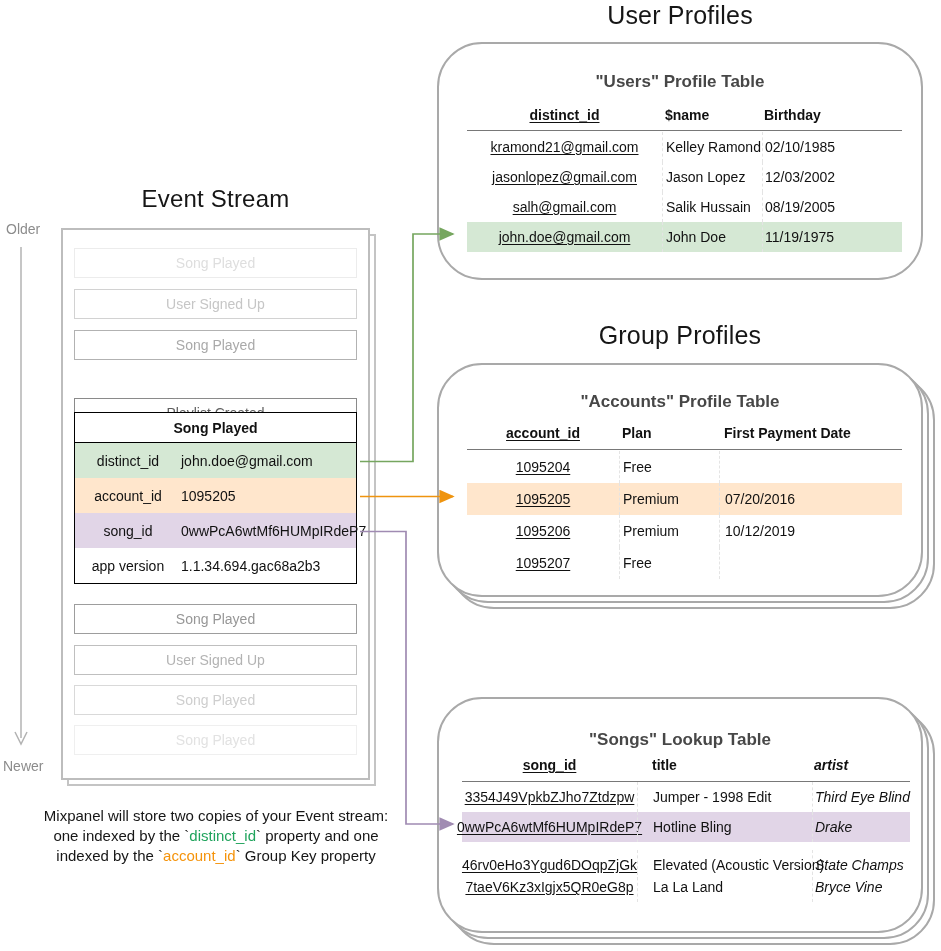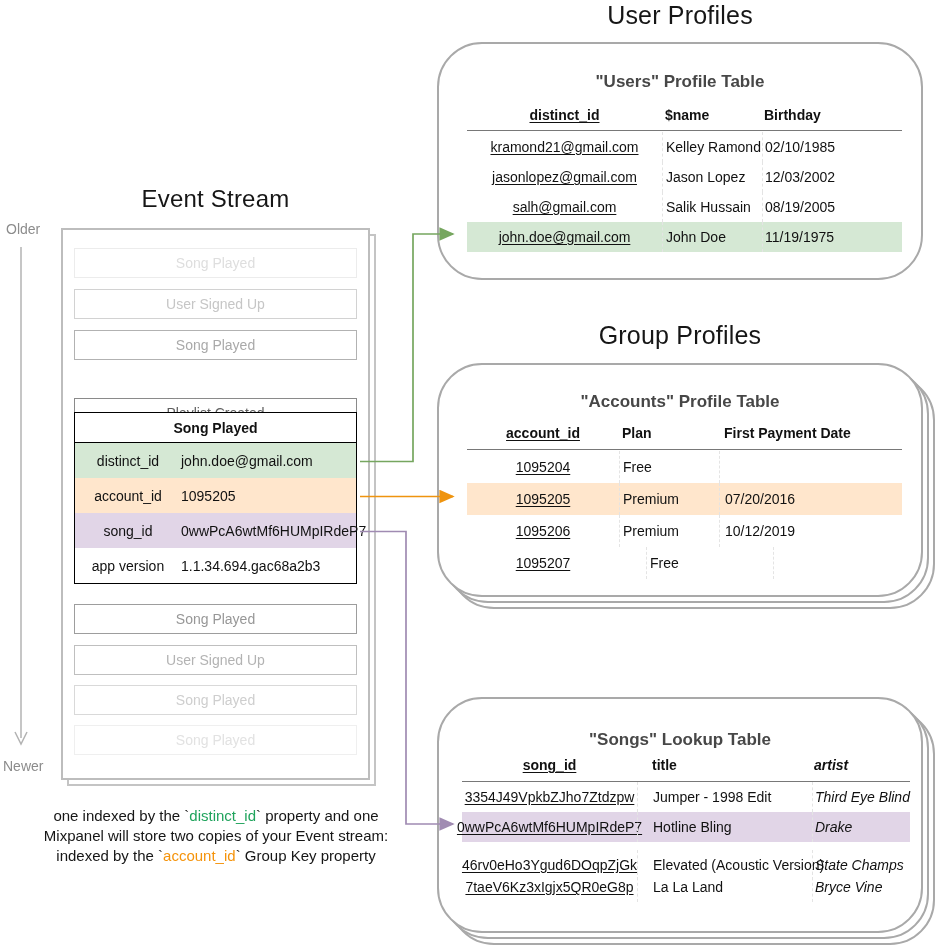--- a/index.html
+++ b/index.html
@@ -105,22 +105,22 @@
       </div>
     </div>
 
     <div class="event-box f5" style="top:374px;">Song Played</div>
     <div class="event-box f6" style="top:415px;">User Signed Up</div>
     <div class="event-box f7" style="top:455px;">Song Played</div>
     <div class="event-box f8" style="top:495px;">Song Played</div>
   </div>
 
   <div class="note">
+    <div>Mixpanel will store two copies of your Event stream:</div>
     <div><span>one indexed by the `</span><span class="key" style="color: rgb(31, 163, 92);">distinct_id</span><span>` property and one</span></div>
-    <div>Mixpanel will store two copies of your Event stream:</div>
     <div><span>indexed by the `</span><span class="key" style="color: rgb(245, 147, 10);">account_id</span><span>` Group Key property</span></div>
   </div>
 
   <div class="big-title" style="left:437px;top:1px;width:486px;">User Profiles</div>
   <div class="card" style="left:437px;top:42px;height:238px;">
     <div class="tbl-title" style="top:28px;">"Users" Profile Table</div>
     <div class="thead grid-users" style="left:28px;top:56px;height:30px;">
       <span class="c c1 u">distinct_id</span>
       <span class="c c2">$name</span>
       <span class="c c3">Birthday</span>
@@ -167,21 +167,21 @@
     <div class="trow grid-accounts hl-orange" style="left:28px;top:118px;height:32px;">
       <span class="c c1 u">1095205</span>
       <span class="c c2">Premium</span>
       <span class="c c3">07/20/2016</span>
     </div>
     <div class="trow grid-accounts" style="left:28px;top:150px;height:32px;">
       <span class="c c1 u">1095206</span>
       <span class="c c2">Premium</span>
       <span class="c c3">10/12/2019</span>
     </div>
-    <div class="trow grid-accounts" style="left:28px;top:182px;height:32px;gap:27px;">
+    <div class="trow grid-accounts" style="left:28px;top:182px;height:32px;">
       <span class="c c1 u">1095207</span>
       <span class="c c2">Free</span>
       <span class="c c3"></span>
     </div>
   </div>
 
   <div class="card-shadow" style="left:449px;top:709px;height:236px;"></div>
   <div class="card-shadow" style="left:443px;top:703px;height:236px;"></div>
   <div class="card" style="left:437px;top:697px;height:236px;">
     <div class="tbl-title" style="top:31px;">"Songs" Lookup Table</div>

